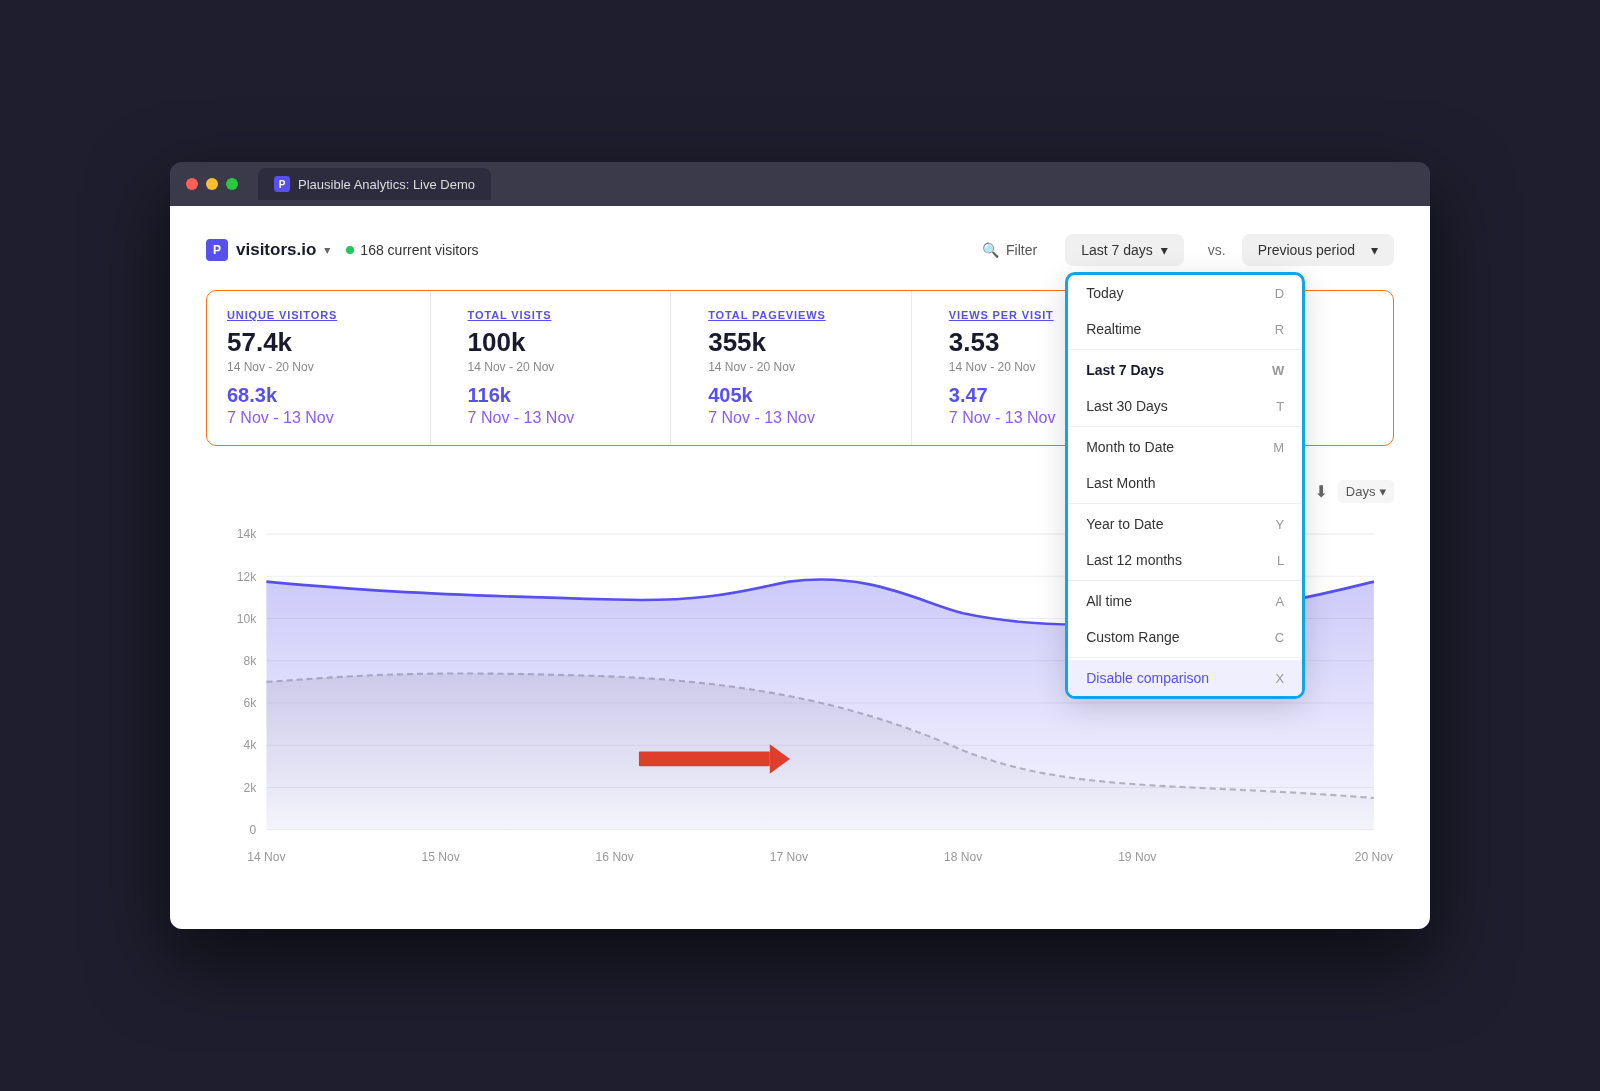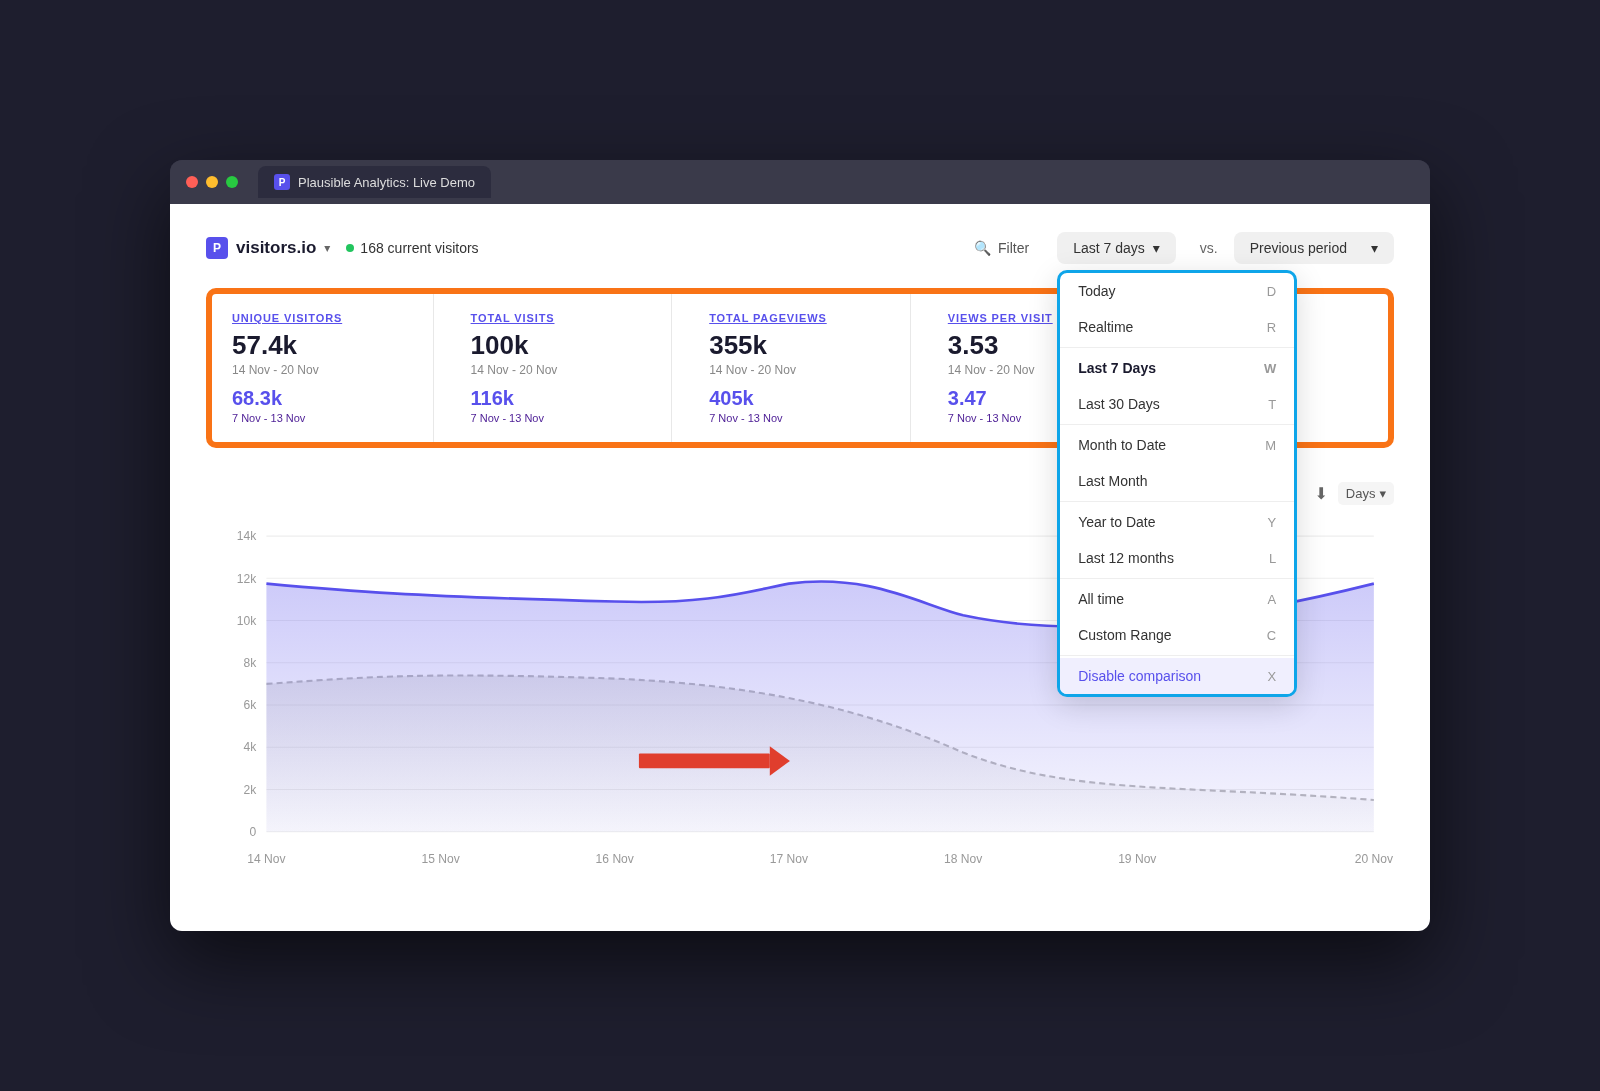--- a/index.html
+++ b/index.html
@@ -108,21 +108,21 @@
       background: #f0f0f0;
       border: none; border-radius: 8px;
       padding: 8px 16px;
       font-size: 14px; font-weight: 500; color: #333;
       cursor: pointer;
     }
     .vs-text {
       font-size: 14px; color: #666; font-weight: 500; margin-left: 8px;
     }
     .compare-btn {
-      display: flex; align-items: center; gap: 24px;
+      display: flex; align-items: center; gap: 16px;
       background: #f0f0f0;
       border: none; border-radius: 8px;
       padding: 8px 16px;
       font-size: 14px; font-weight: 500; color: #333;
       cursor: pointer;
     }
     
     .dropdown-menu {
       position: absolute;
       top: calc(100% + 6px);
@@ -159,21 +159,21 @@
     .dropdown-separator {
       height: 1px;
       background: #eee;
       margin: 2px 0;
     }
     
     .stats-row {
       display: grid;
       grid-template-columns: repeat(5, 1fr);
       gap: 17px;
-      border: 6px solid #f97316;
+      border: 1px solid #f97316;
       border-radius: 10px;
       overflow: hidden;
       margin-bottom: 24px;
     }
     .stat-card {
       padding: 18px 20px;
       border-right: 1px solid #e8e8e8;
     }
     .stat-card:last-child { border-right: none; }
     .stat-label {
@@ -197,22 +197,22 @@
       color: #888;
       margin-bottom: 10px;
     }
     .stat-prev {
       font-size: 20px;
       font-weight: 600;
       color: #5850ec;
       margin-bottom: 2px;
     }
     .stat-prev-period {
-      font-size: 11px;
-      color: #4c1d95;
+      font-size: 16px;
+      color: #8b5cf6;
     }
     
     .chart-area {
       position: relative;
       padding-top: 10px;
     }
     .chart-controls {
       display: flex;
       justify-content: flex-end;
       align-items: center;

